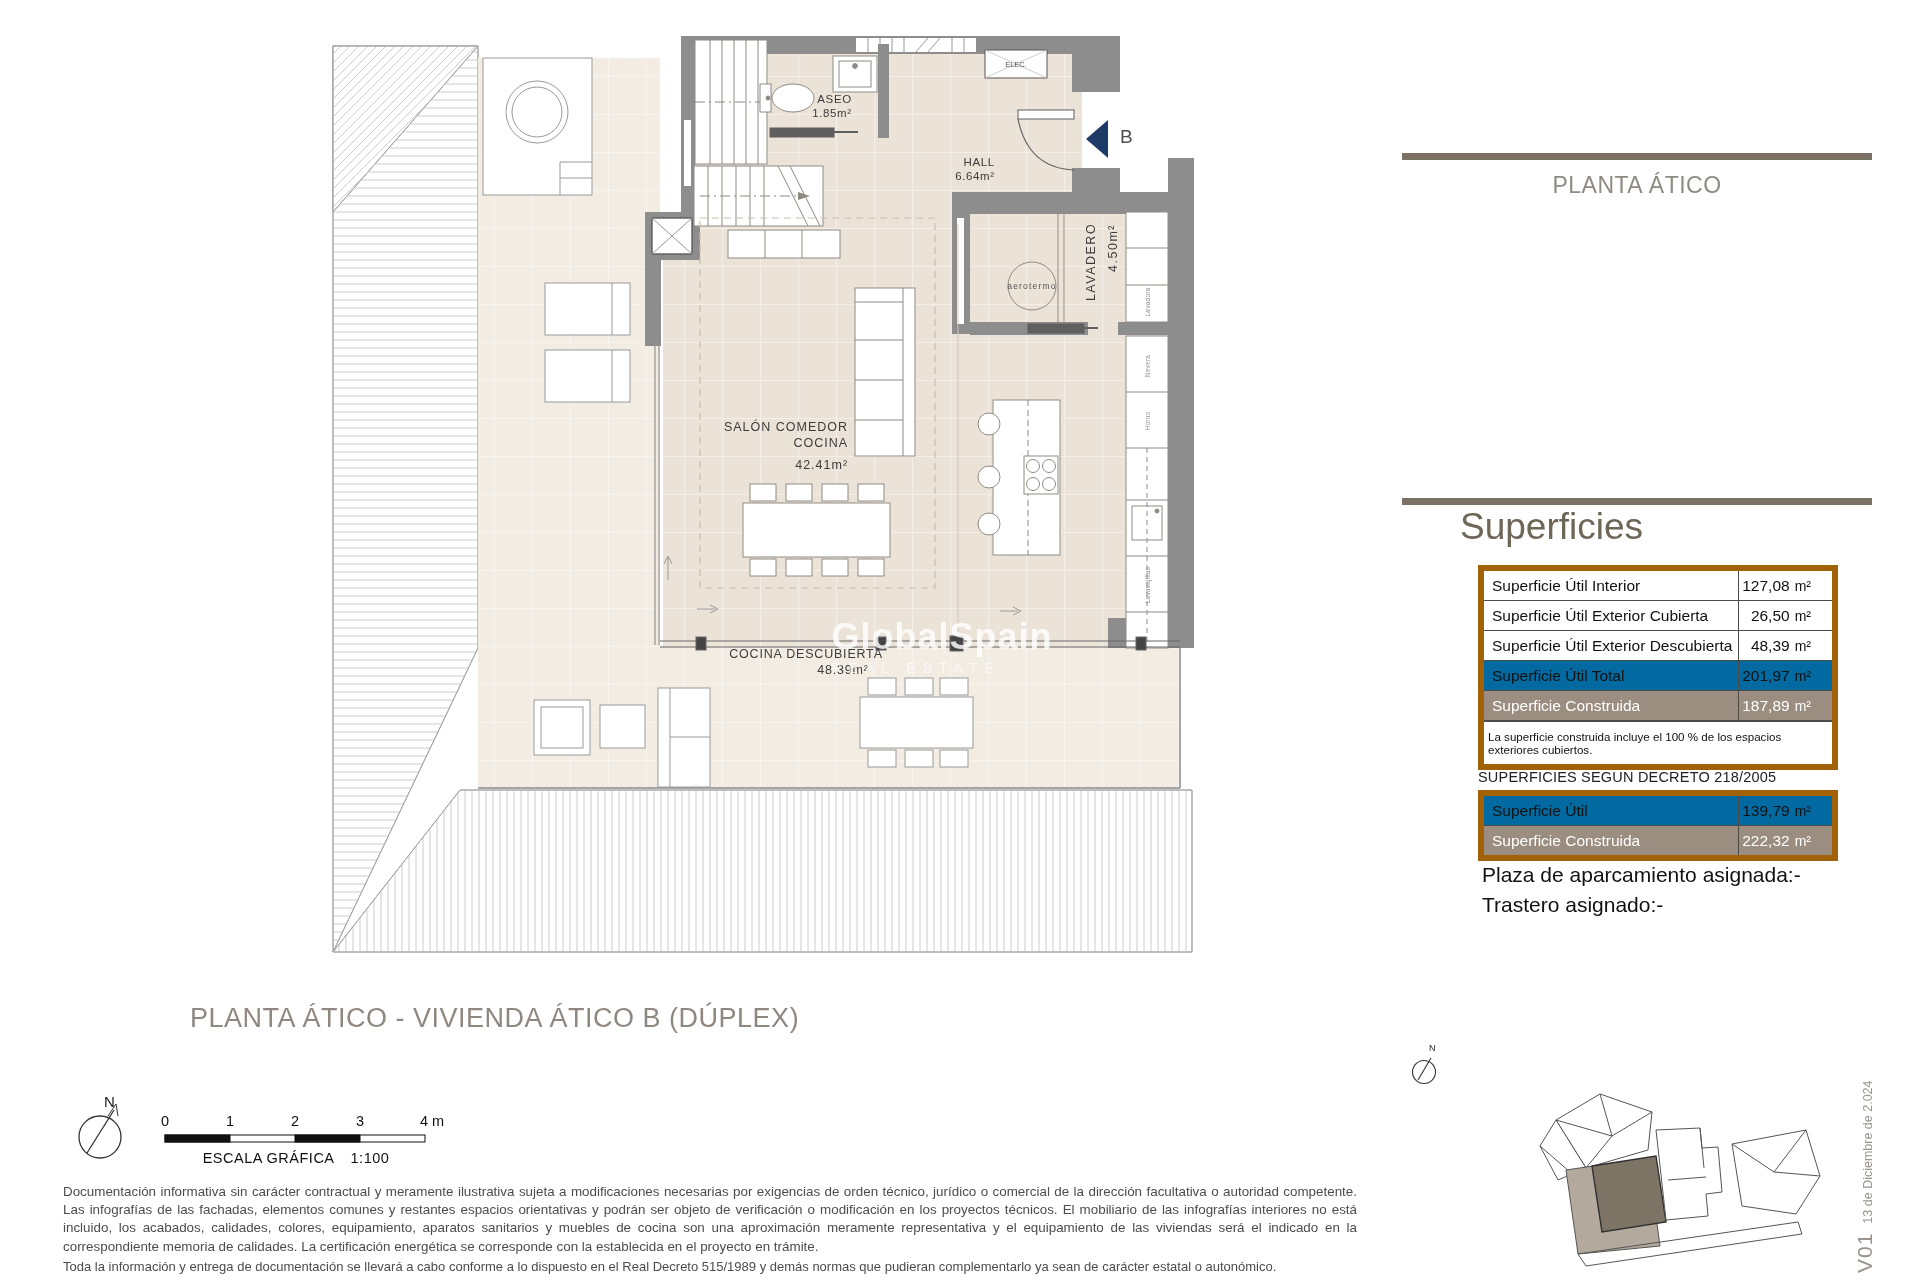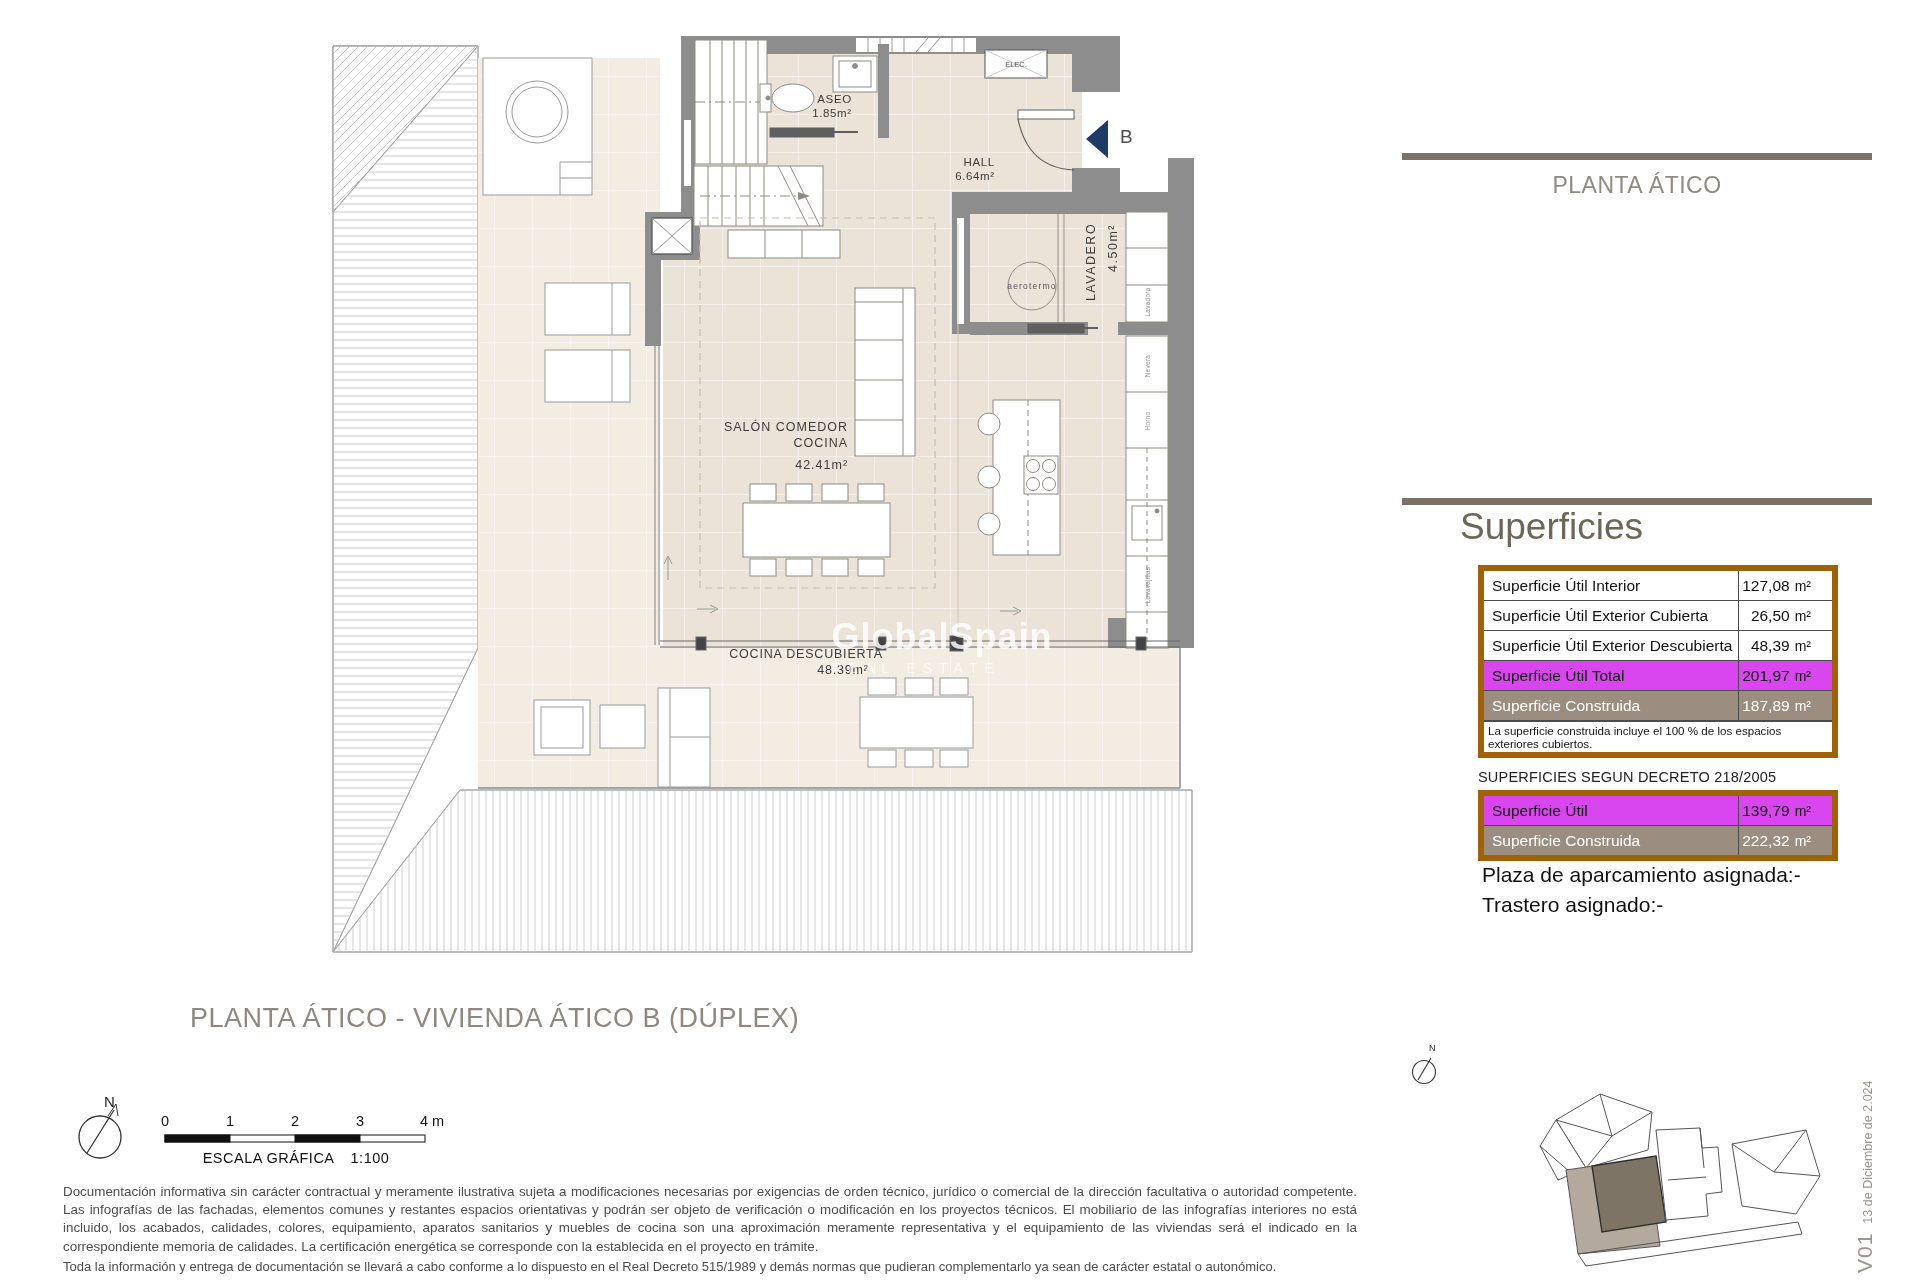--- a/index.html
+++ b/index.html
@@ -28,24 +28,24 @@
   .bar{position:absolute;left:1402px;width:470px;height:7px;background:#7b7265}
   .floor-title{position:absolute;left:1402px;top:172px;width:470px;text-align:center;
                font-size:23px;color:#8f8a82;letter-spacing:.5px}
   .surf-heading{position:absolute;left:1460px;top:506px;font-size:37px;color:#6e6657}
   .table{position:absolute;left:1478px;width:360px;border:6px solid #a16207;box-sizing:border-box;background:#fff}
   .srow{display:flex;height:29px;border-bottom:1px solid #4b4b4b;align-items:center;font-size:15.5px;color:#111}
   .srow:last-child{border-bottom:none}
   .srow .lbl{flex:1;padding-left:8px}
   .srow .val{width:94px;border-left:1px solid #4b4b4b;height:100%;display:flex;
              align-items:center;justify-content:flex-end;padding-right:21px;box-sizing:border-box;gap:5px}
-  .srow.gray{background:#d946ef}
+  .srow.gray{background:#0369a1}
   .srow.brown{background:#9b8e80;color:#fff}
   .unit{font-size:14px}
-  .note-row{border-top:1px solid #4b4b4b;padding:2px 4px;font-size:11.6px;line-height:1.12;color:#111}
+  .note-row{border-top:1px solid #4b4b4b;padding:8px 4px;font-size:11.6px;line-height:1.12;color:#111}
   .decree-title{position:absolute;left:1478px;top:769px;font-size:14.5px;color:#222;letter-spacing:.2px}
   .extra-line{position:absolute;left:1482px;width:354px;display:flex;
               font-size:21px;color:#111}
 
   
   .page-title{position:absolute;left:190px;top:1003px;font-size:27px;color:#8f8880;letter-spacing:.5px}
   .tick{position:absolute;top:1113px;transform:translateX(-50%);font-size:14.5px;color:#111}
   .scale-cap{position:absolute;left:165px;top:1150px;width:262px;text-align:center;
              font-size:14.5px;color:#111;letter-spacing:.5px}
   .scale-cap .ratio{margin-left:16px}

